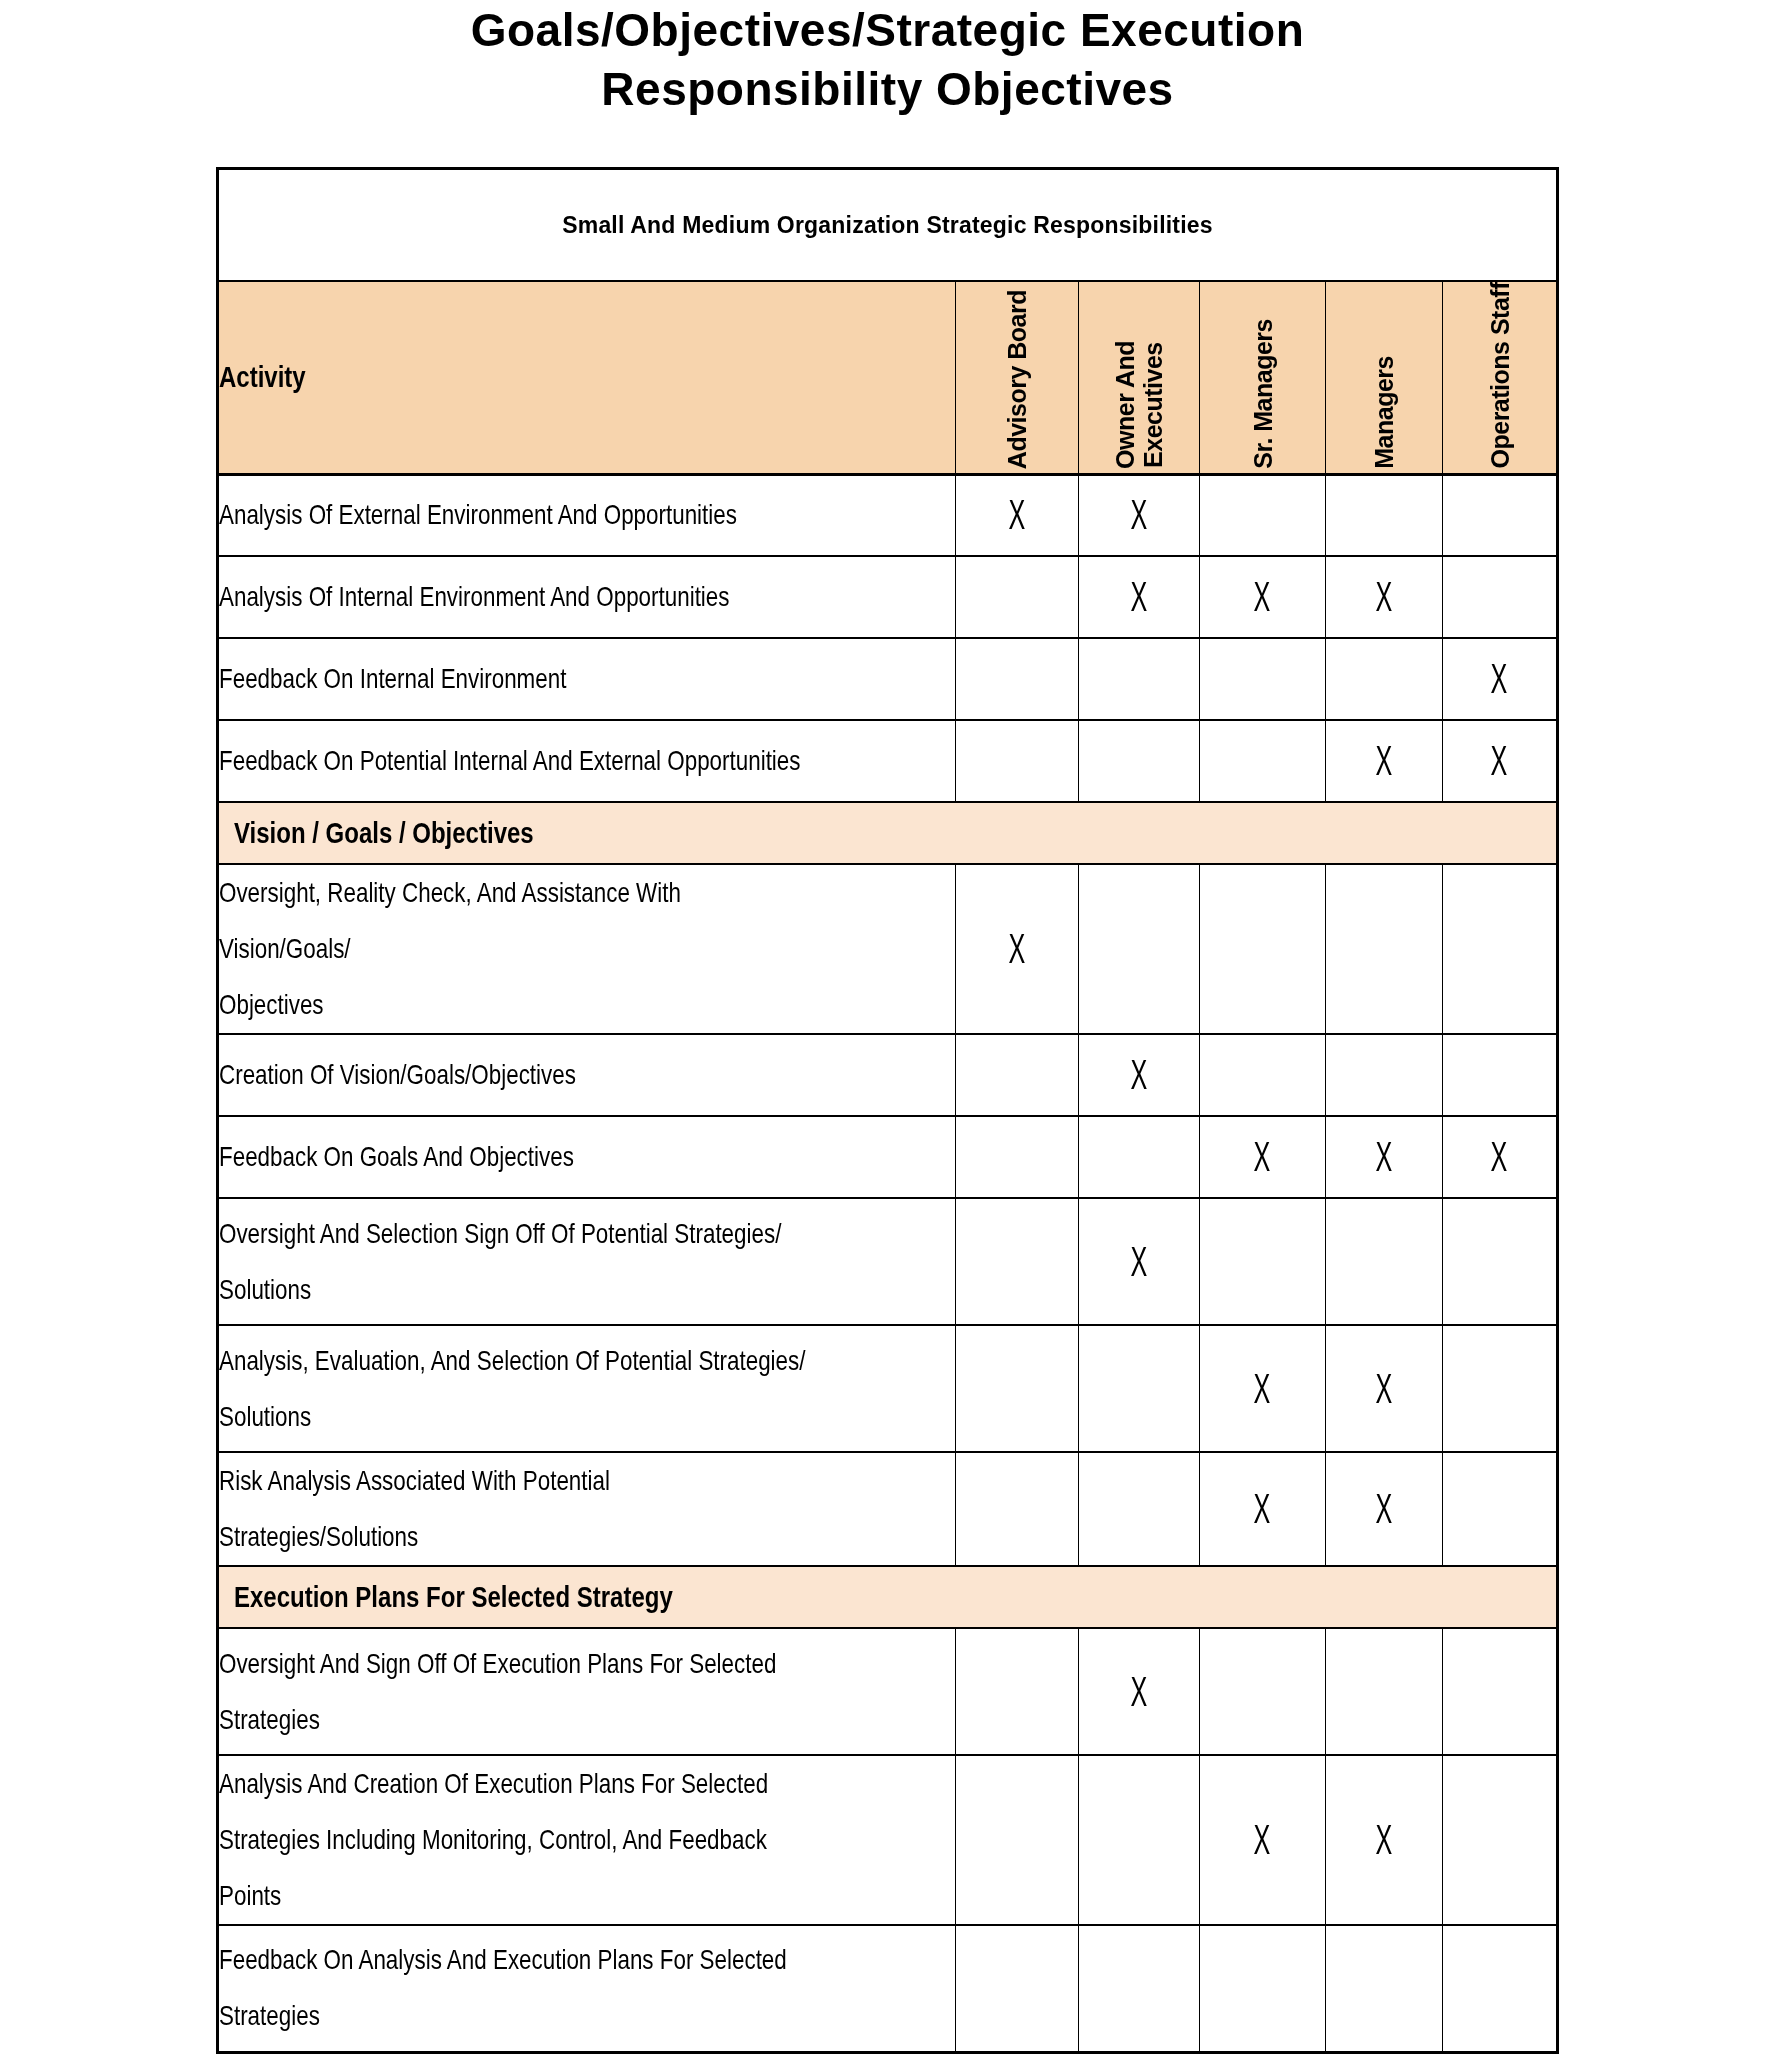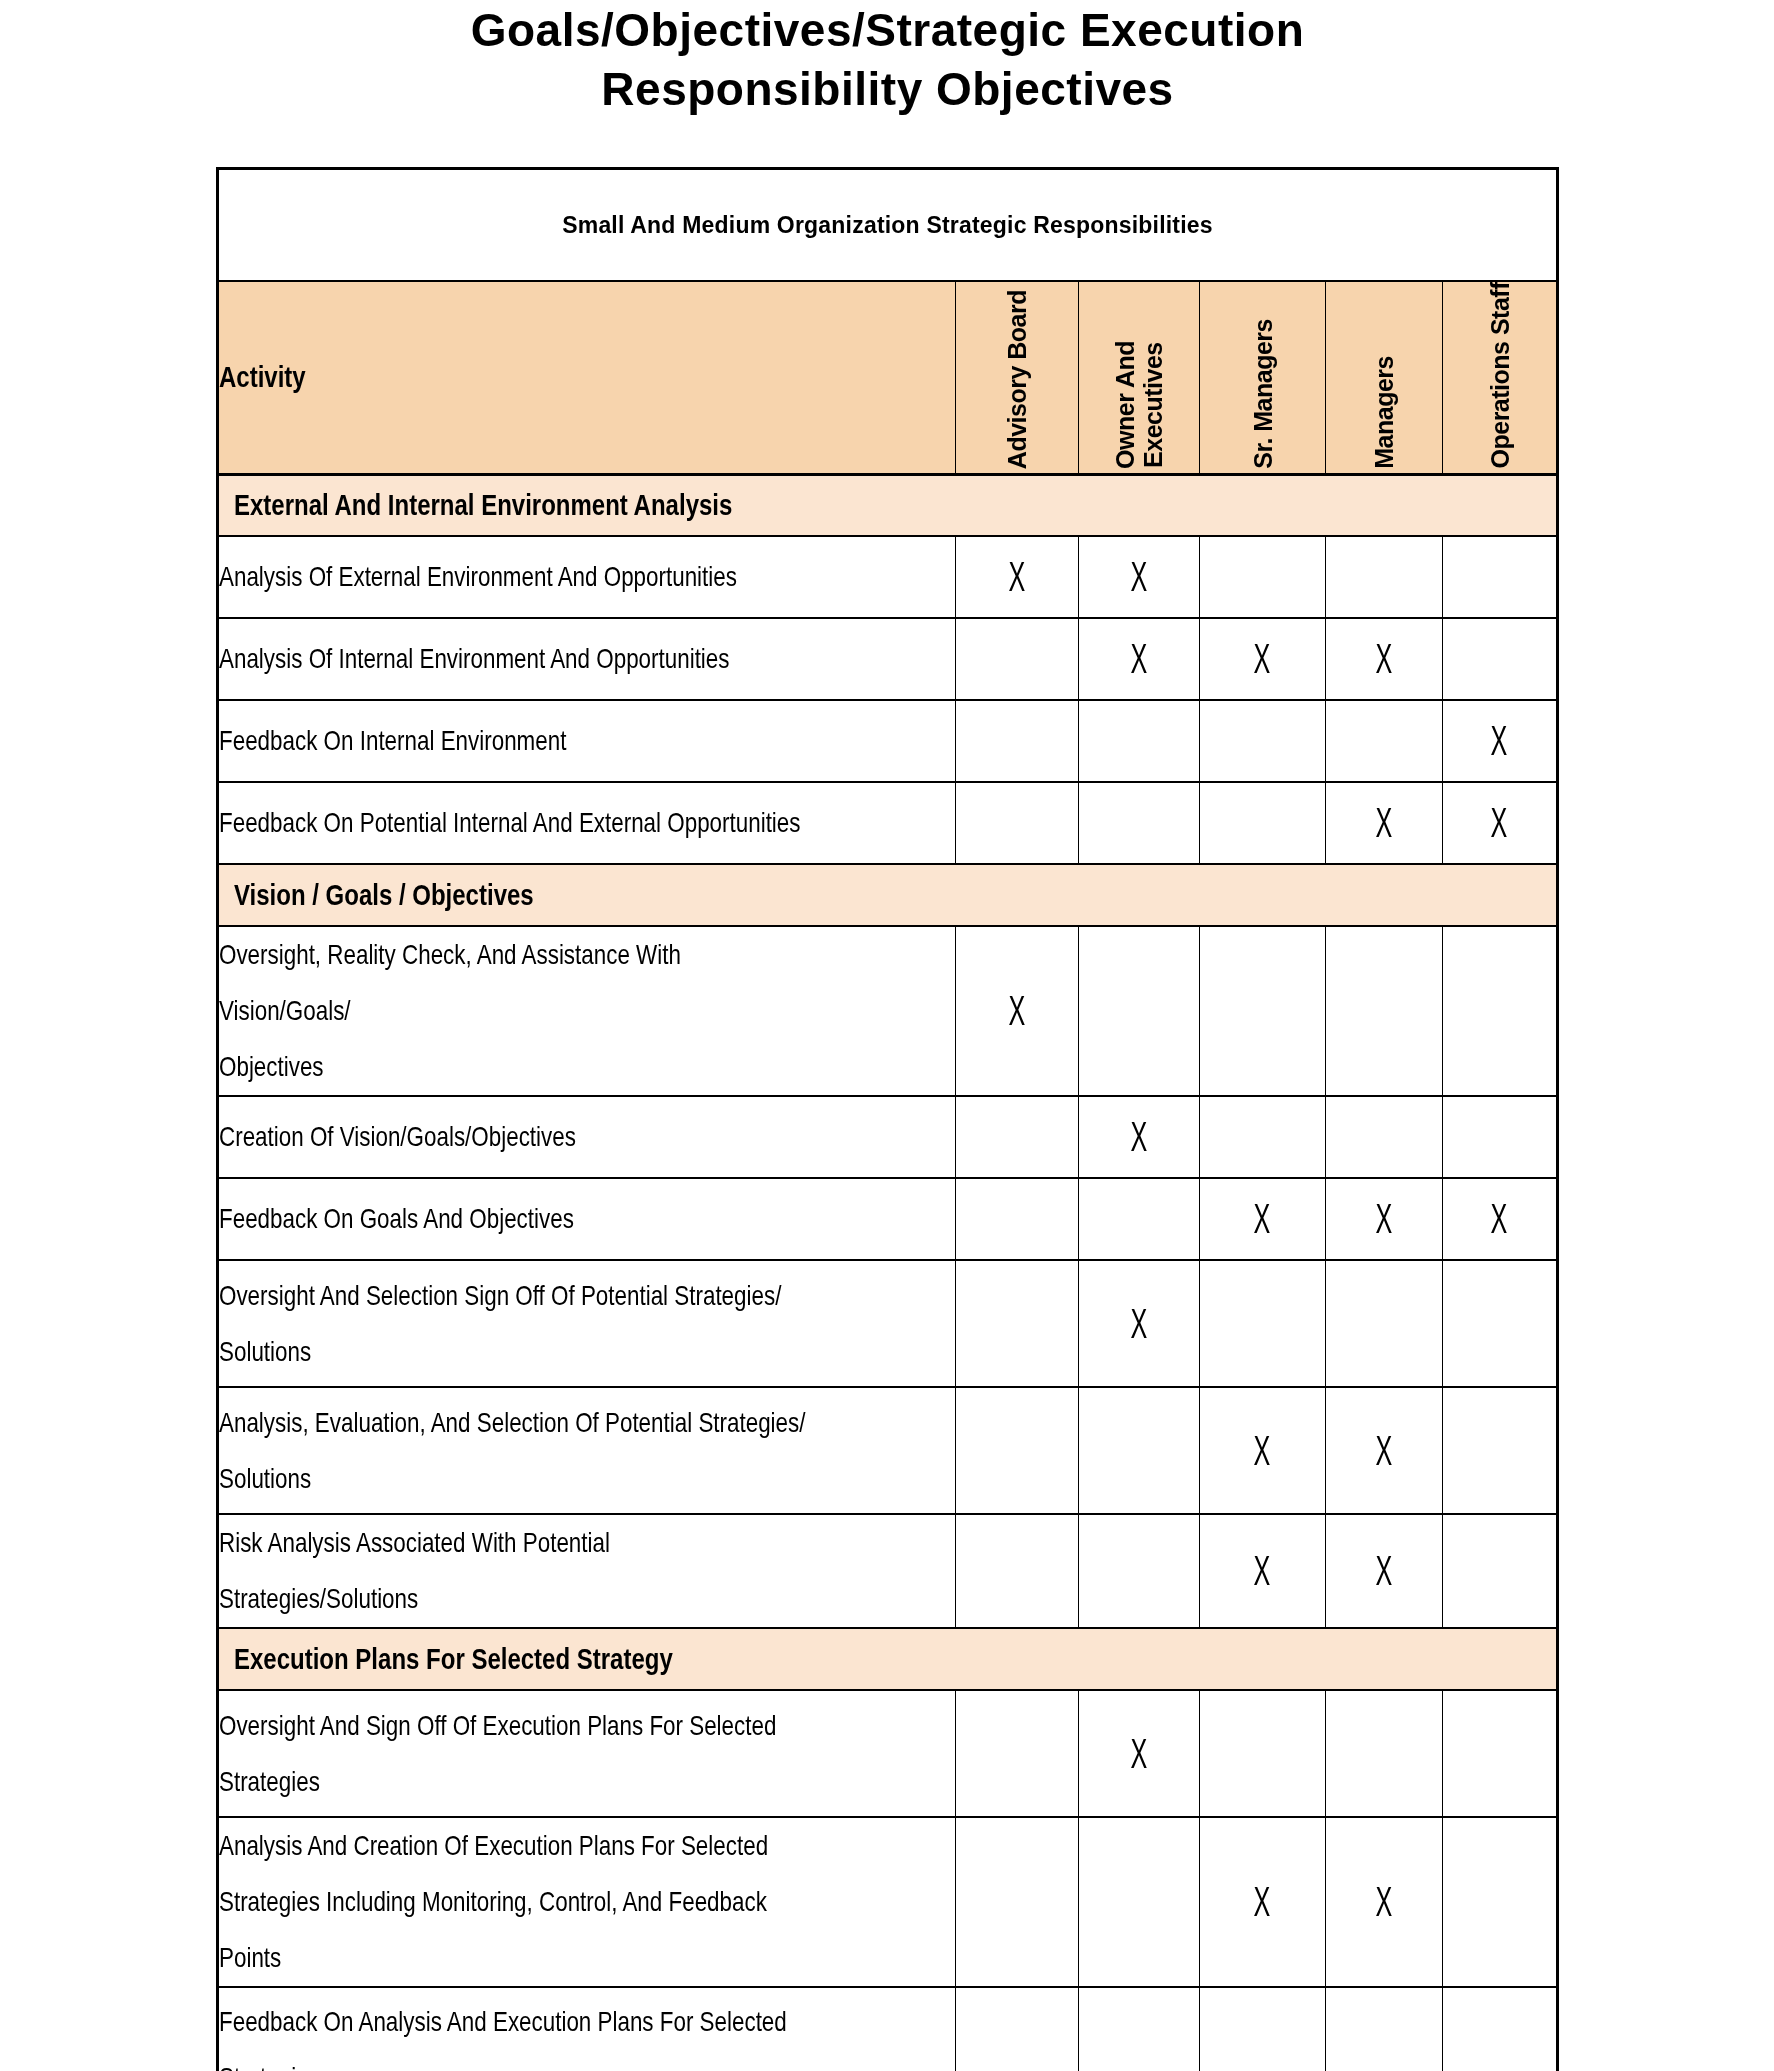--- a/index.html
+++ b/index.html
@@ -138,23 +138,20 @@
     </tr>
     <tr class="head-row">
       <td class="activity-head"><span class="cx" style="font-weight:bold">Activity</span></td>
       <td class="col-head"><span class="vert">Advisory Board</span></td>
       <td class="col-head"><span class="vert">Owner And
 Executives</span></td>
       <td class="col-head"><span class="vert">Sr. Managers</span></td>
       <td class="col-head"><span class="vert">Managers</span></td>
       <td class="col-head"><span class="vert">Operations Staff</span></td>
     </tr>
-  <tr class="section-row">
-        <td colspan="6"><span class="cx section-label">External And Internal Environment Analysis</span></td>
-      </tr>
       <tr class="data-row">
         <td class="activity-cell"><span class="cx">Analysis Of External Environment And Opportunities</span></td>
         <td class="mark-cell"><span class="mark">X</span></td>
         <td class="mark-cell"><span class="mark">X</span></td>
         <td class="mark-cell"></td>
         <td class="mark-cell"></td>
         <td class="mark-cell"></td>
       </tr>
       <tr class="data-row">
         <td class="activity-cell"><span class="cx">Analysis Of Internal Environment And Opportunities</span></td>

